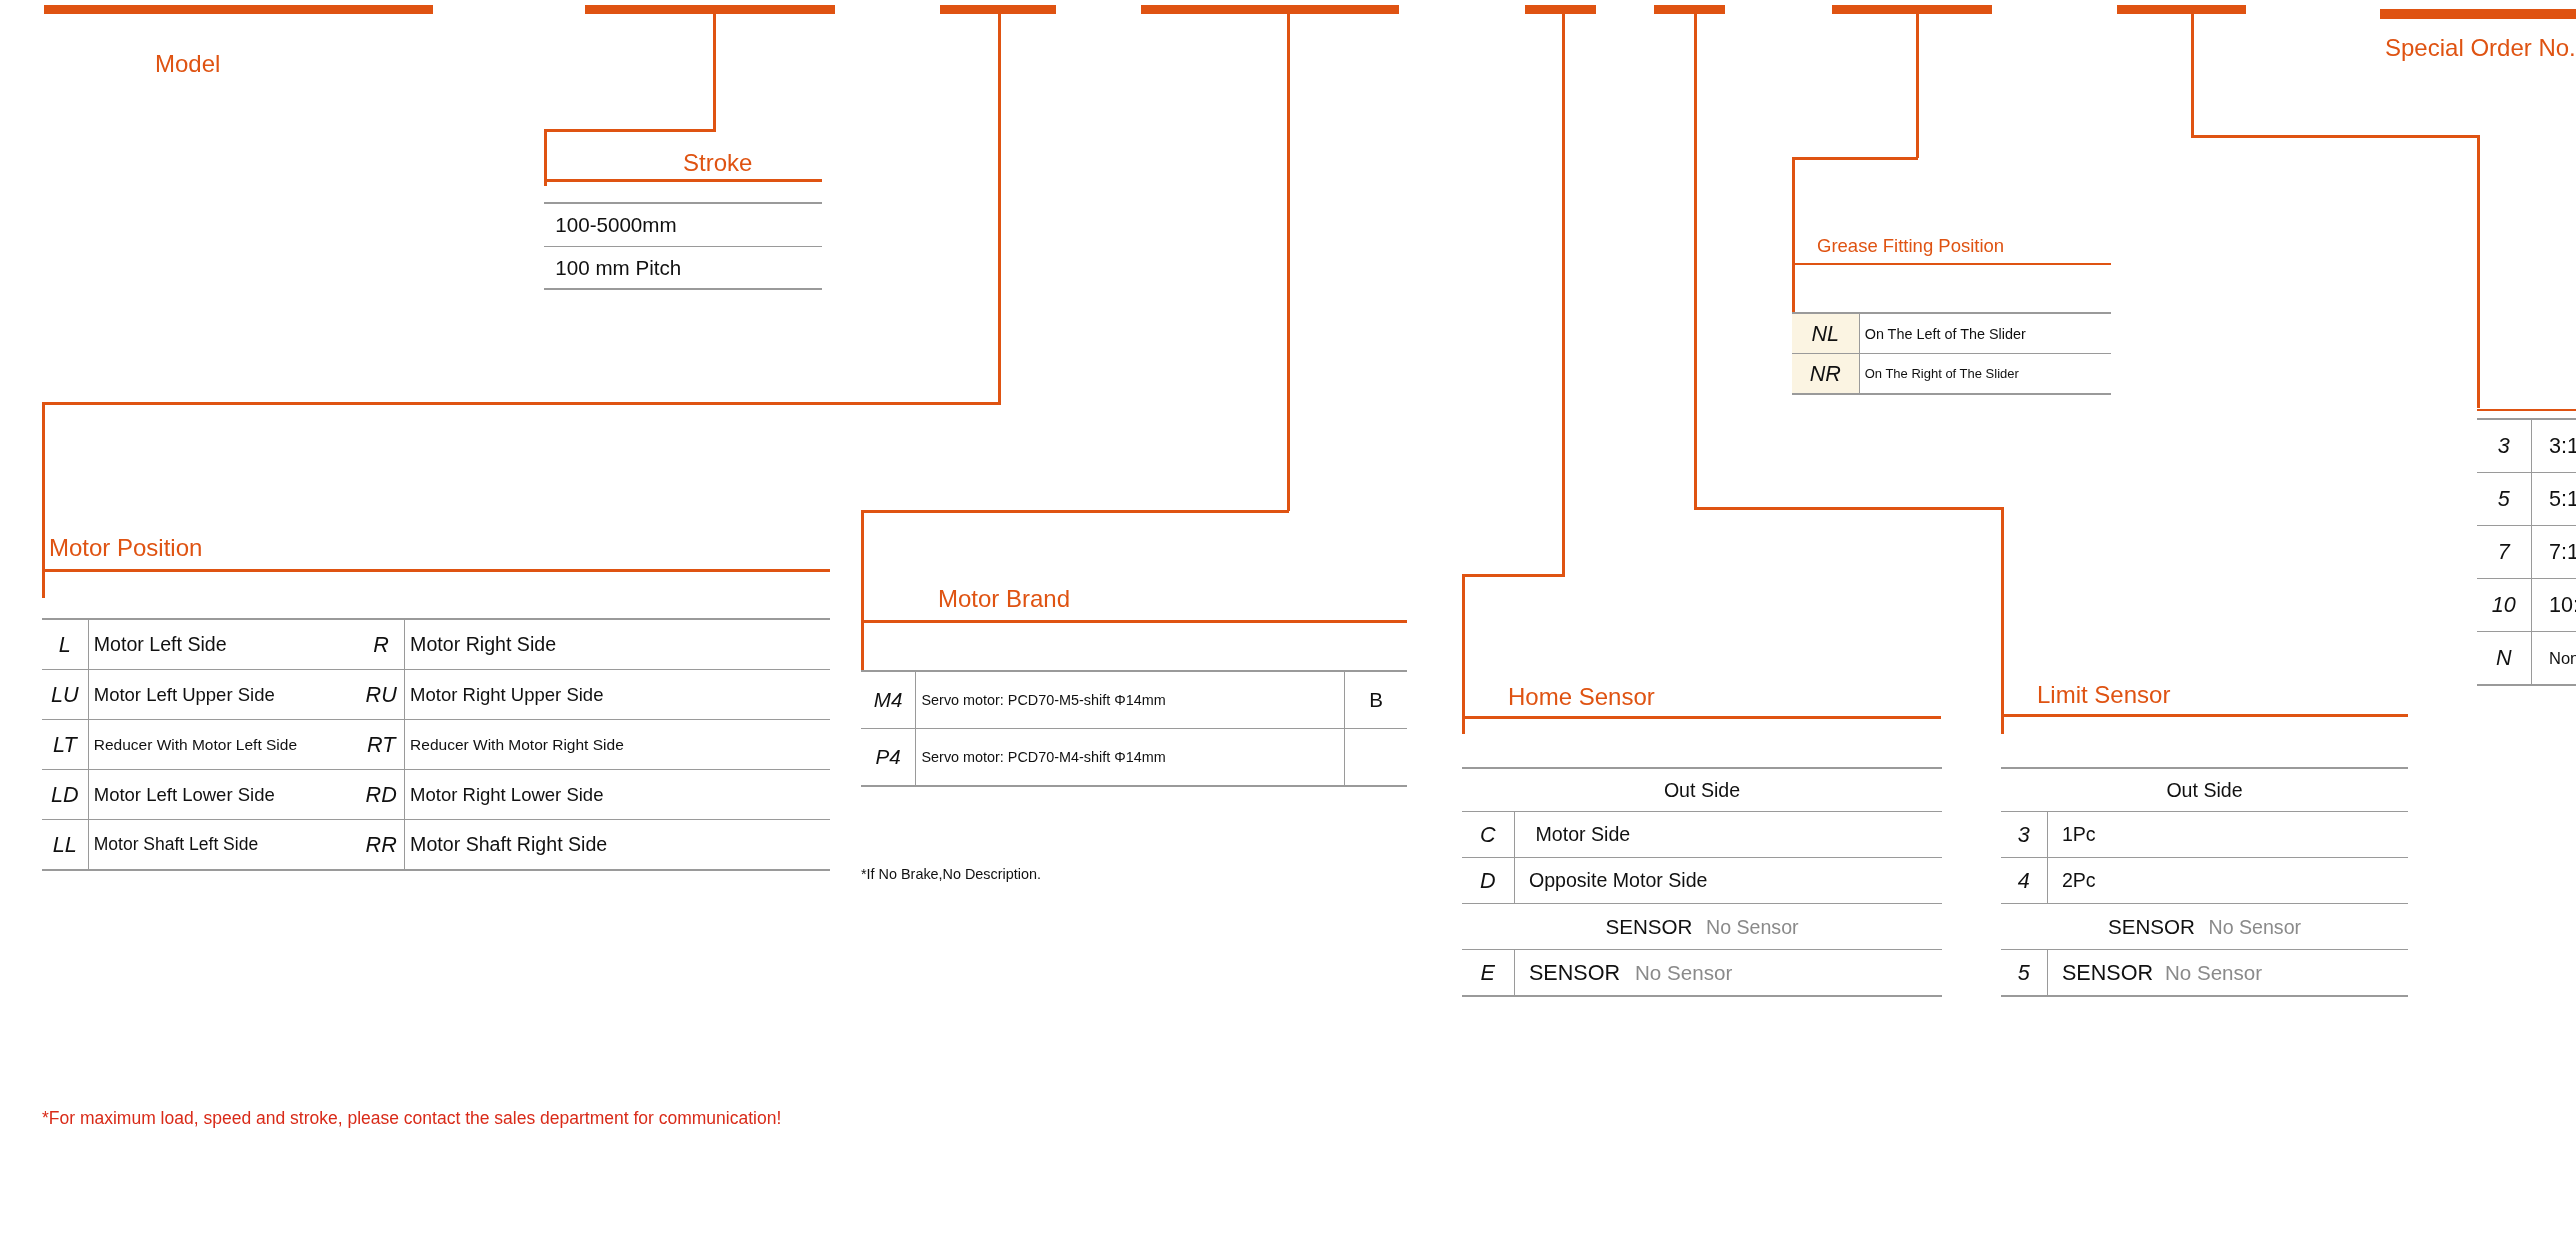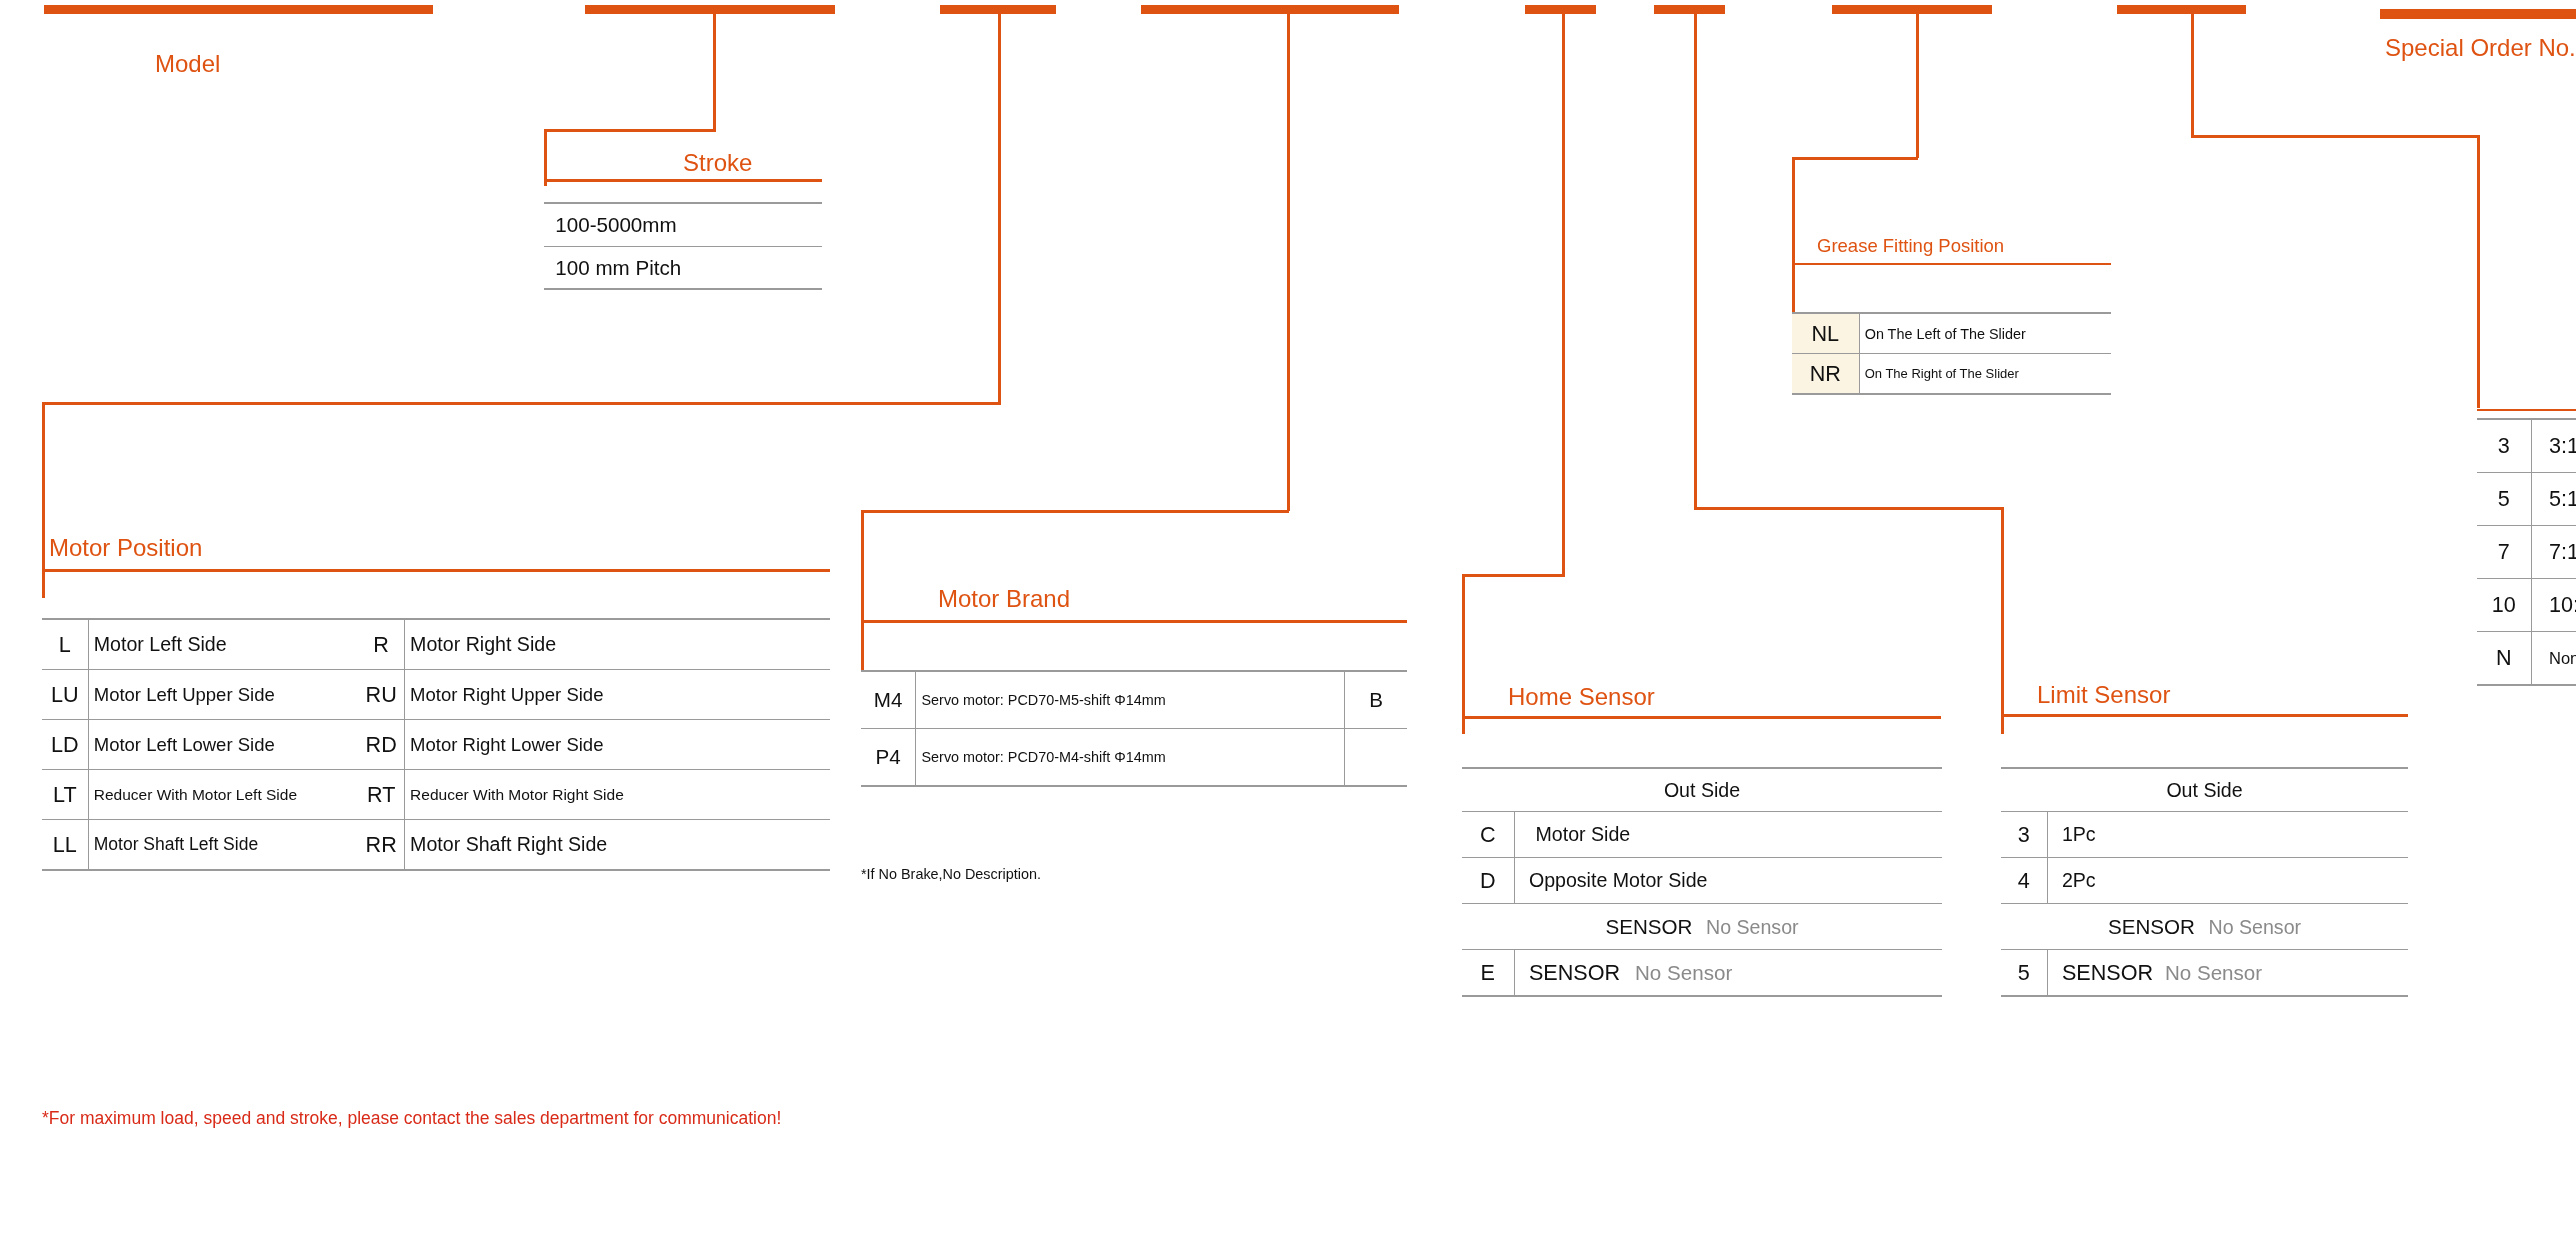--- a/index.html
+++ b/index.html
@@ -18,21 +18,21 @@
   
   table.tbl{border-collapse:collapse;table-layout:fixed;}
   table.tbl td{
     border-top:1px solid #9a9a9a;border-bottom:1px solid #9a9a9a;
     vertical-align:middle;color:#111;background:#fff;
     padding:0 5.2px;
   }
   td.code{background:#e8e8e8;text-align:center;font-size:21.6px;padding:0;}
   td.code.cream{background:#fbf4e2;}
   td.desc{font-size:16.5px;}
-  td.sep{border-right:1px solid #9a9a9a;}
+  td.sep{border-right:1px solid #9a9a9a;font-style:italic;}
   .thick-top{border-top:2.6px solid #9a9a9a !important;}
   .thick-bot{border-bottom:2.6px solid #9a9a9a !important;}
   td.band{background:#e8e8e8;color:#8a8a8a;}
   td.gray-txt{color:#8a8a8a;}
   td.empty{background:#fff;}
   .sensor-strong{color:#111;}
   .sensor-weak{color:#8a8a8a;}
 
   .note{position:absolute;font-size:14.4px;color:#111;white-space:nowrap;}
   .footnote{position:absolute;font-size:17.5px;color:#d92a18;white-space:nowrap;}
@@ -117,30 +117,30 @@
       <td class="code sep thick-top">R</td>
       <td class="desc thick-top" style="font-size:19.6px;">Motor Right Side</td>
     </tr>
     <tr>
       <td class="code sep" style="height:49px;">LU</td>
       <td class="desc" style="font-size:18.5px;">Motor Left Upper Side</td>
       <td class="code sep">RU</td>
       <td class="desc" style="font-size:18.5px;">Motor Right Upper Side</td>
     </tr>
     <tr>
+      <td class="code sep" style="height:49px;">LT</td>
+      <td class="desc" style="font-size:15.5px;">Reducer With Motor Left Side</td>
+      <td class="code sep">RT</td>
+      <td class="desc" style="font-size:15.5px;">Reducer With Motor Right Side</td>
+    </tr>
+    <tr>
       <td class="code sep" style="height:49px;">LD</td>
       <td class="desc" style="font-size:18.5px;">Motor Left Lower Side</td>
       <td class="code sep">RD</td>
       <td class="desc" style="font-size:18.5px;">Motor Right Lower Side</td>
-    </tr>
-    <tr>
-      <td class="code sep" style="height:49px;">LT</td>
-      <td class="desc" style="font-size:15.5px;">Reducer With Motor Left Side</td>
-      <td class="code sep">RT</td>
-      <td class="desc" style="font-size:15.5px;">Reducer With Motor Right Side</td>
     </tr>
     <tr>
       <td class="code sep thick-bot" style="height:49px;">LL</td>
       <td class="desc thick-bot" style="font-size:17.5px;">Motor Shaft Left Side</td>
       <td class="code sep thick-bot">RR</td>
       <td class="desc thick-bot" style="font-size:19.6px;">Motor Shaft Right Side</td>
     </tr>
   </tbody>
     </table>
 

